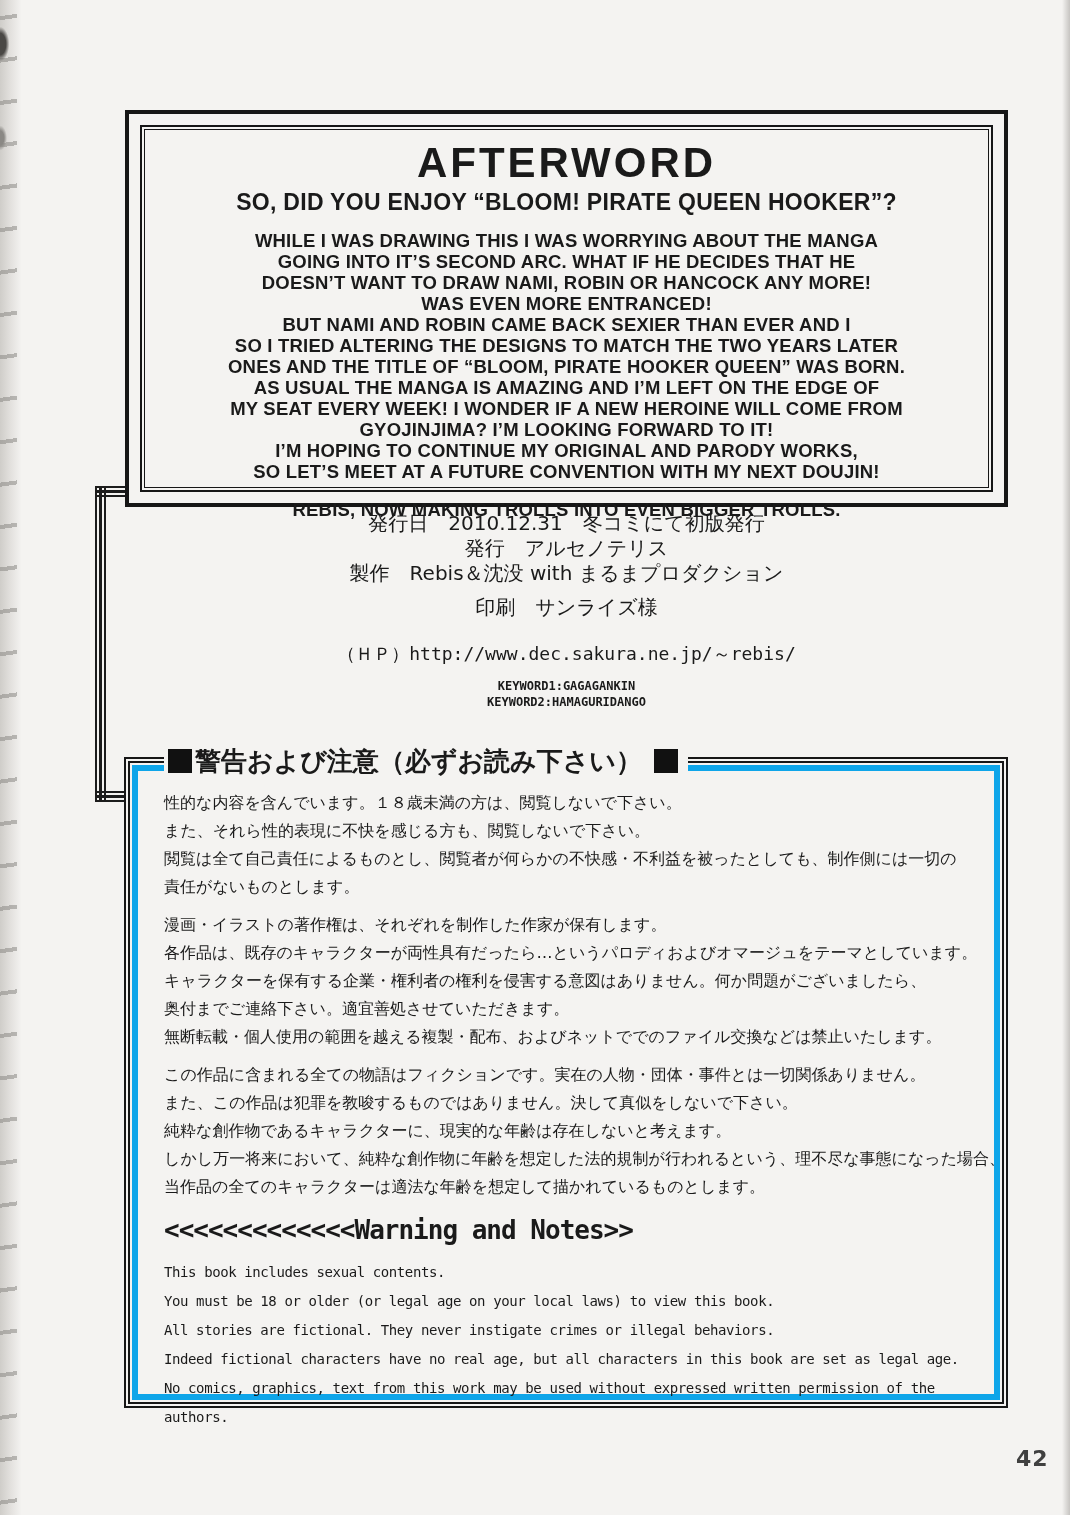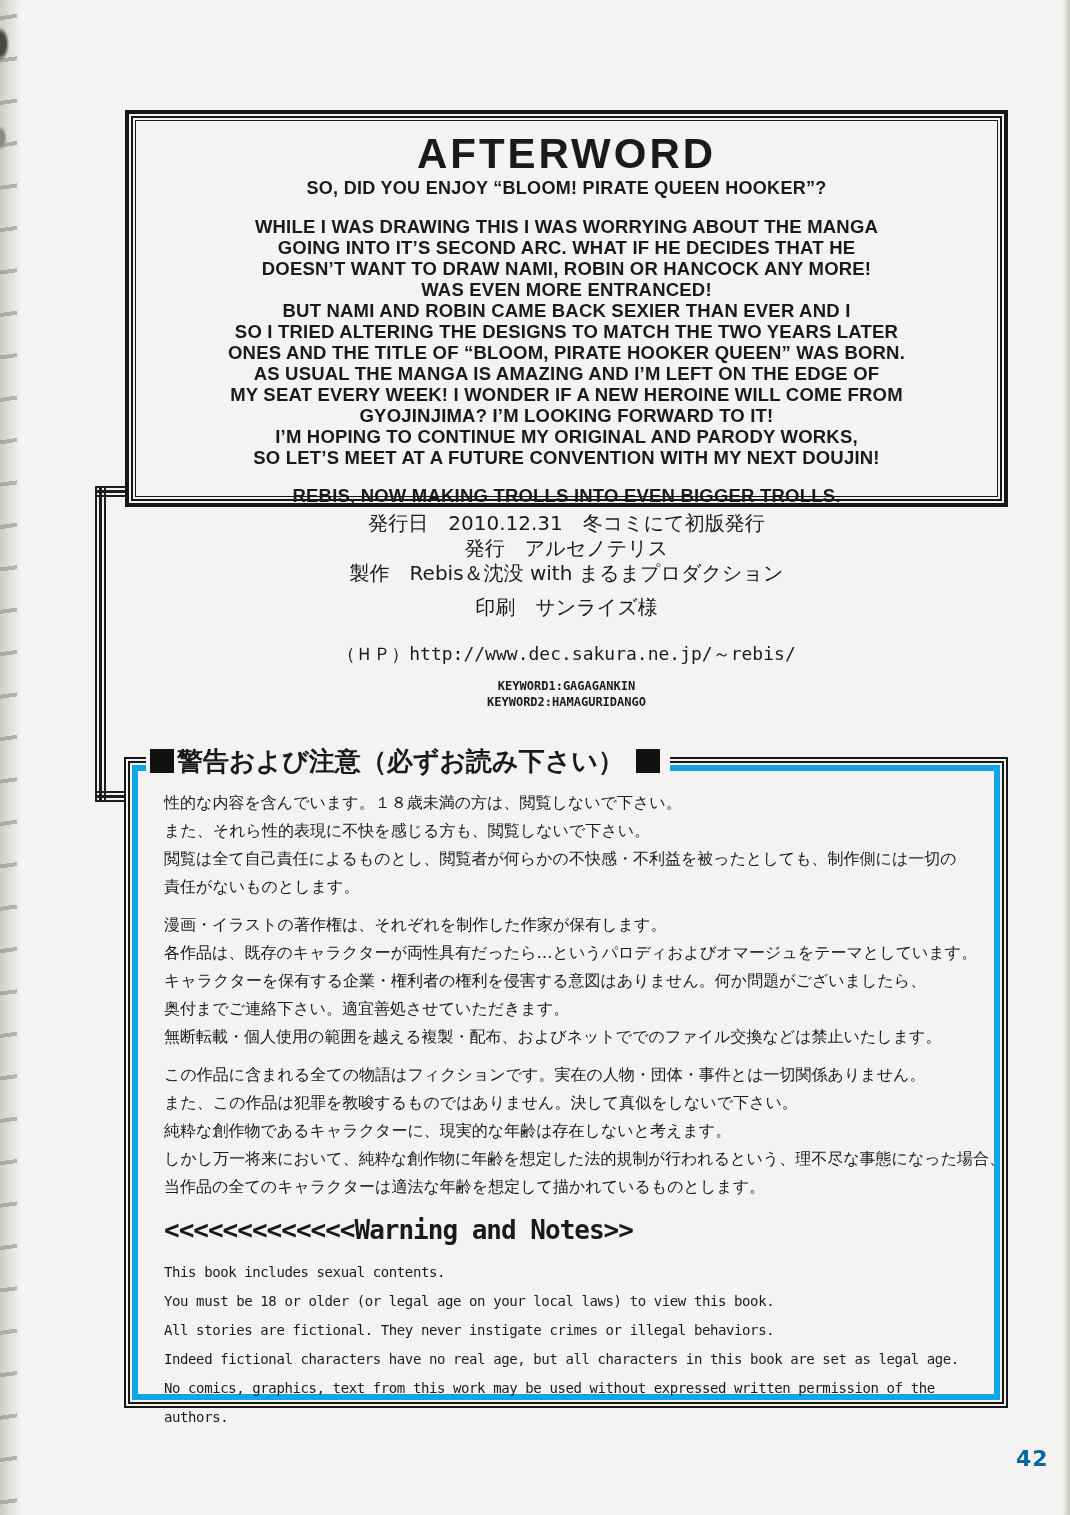--- a/index.html
+++ b/index.html
@@ -25,30 +25,30 @@
   
   .conn-v{position:absolute;left:95px;top:486px;width:11px;height:316px;
     background:linear-gradient(to right,#1c1c1c 0 2px,rgba(0,0,0,0) 2px 4px,#1c1c1c 4px 7px,rgba(0,0,0,0) 7px 9px,#1c1c1c 9px 11px);}
   .conn-h{position:absolute;height:11px;
     background:linear-gradient(to bottom,#1c1c1c 0 2px,rgba(0,0,0,0) 2px 4px,#1c1c1c 4px 7px,rgba(0,0,0,0) 7px 9px,#1c1c1c 9px 11px);}
   .conn-h.top{left:95px;top:486px;width:36px;}
   .conn-h.bot{left:95px;top:791px;width:46px;}
 
   
   .frame-outer{box-sizing:border-box;width:100%;height:100%;
-    border:4px solid #161616;padding:2px;background:#f4f3f1;}
+    border:4px solid #161616;padding:11px;background:#f4f3f1;}
   .frame-mid{box-sizing:border-box;width:100%;height:100%;
     border:2px solid #161616;padding:2px;}
   .frame-in{box-sizing:border-box;width:100%;height:100%;border:1px solid #161616;}
 
   .afterword-box{position:absolute;left:125px;top:110px;width:883px;height:397px;}
   .aw-content{box-sizing:border-box;width:100%;height:100%;text-align:center;
     padding-top:10px;font-weight:700;}
   .aw-title{font-size:42px;line-height:46px;letter-spacing:3px;}
-  .aw-sub{font-size:18px;line-height:22px;letter-spacing:.3px;}
+  .aw-sub{font-size:23px;line-height:22px;margin-top:5px;letter-spacing:.3px;}
   .aw-body{margin-top:17px;font-size:18.5px;line-height:21px;letter-spacing:.2px;}
   .aw-signoff{margin-top:17px;font-size:18.5px;letter-spacing:.2px;}
 
   
   .colophon{position:absolute;left:125px;top:511px;width:883px;text-align:center;
     font-family:"DejaVu Sans",sans-serif;}
   .colo-publish{font-size:20px;line-height:25px;}
   .colo-print{font-size:20px;line-height:25px;margin-top:9px;}
   .colo-contact{font-size:18px;line-height:25px;margin-top:21px;
     font-family:"DejaVu Sans Mono","DejaVu Sans",monospace;}
@@ -64,29 +64,29 @@
     padding:18px 18px 0 26px;}
   .jp-para{font-family:"DejaVu Sans",sans-serif;font-size:16px;line-height:28px;
     margin:0 0 10px 0;}
   .jp-line{white-space:nowrap;}
   .en-heading{margin-top:14px;font-family:"DejaVu Sans Mono","Liberation Mono",monospace;
     font-size:26px;line-height:30px;letter-spacing:-1px;font-weight:700;}
   .en-lines{margin-top:13px;font-family:"DejaVu Sans Mono","Liberation Mono",monospace;
     font-size:14px;line-height:29px;letter-spacing:-.4px;}
 
   
-  .warning-title{position:absolute;left:146px;top:740px;height:42px;
+  .warning-title{position:absolute;left:164px;top:740px;height:42px;
     background:#f4f3f1;display:flex;align-items:center;padding:0 10px 0 4px;
     font-family:"DejaVu Sans",sans-serif;font-weight:700;font-size:26px;white-space:nowrap;}
   .black-square{display:inline-block;width:24px;height:24px;background:#111;flex:0 0 auto;}
   .black-square.first{margin-right:3px;}
   .black-square.last{margin-left:12px;}
 
   .page-number{position:absolute;left:1016px;top:1446px;font-size:22px;font-weight:700;
-    font-family:"DejaVu Sans",sans-serif;color:#0369a1;letter-spacing:1px;}
+    font-family:"DejaVu Sans",sans-serif;color:#404040;letter-spacing:1px;}
 </style>
 </head>
 <body>
 
 <div class="page">
 
   <div class="torn-base"></div>
   <div class="torn-jags"></div>
   <div class="corner-nick"></div>
   <div class="corner-nick2"></div>

